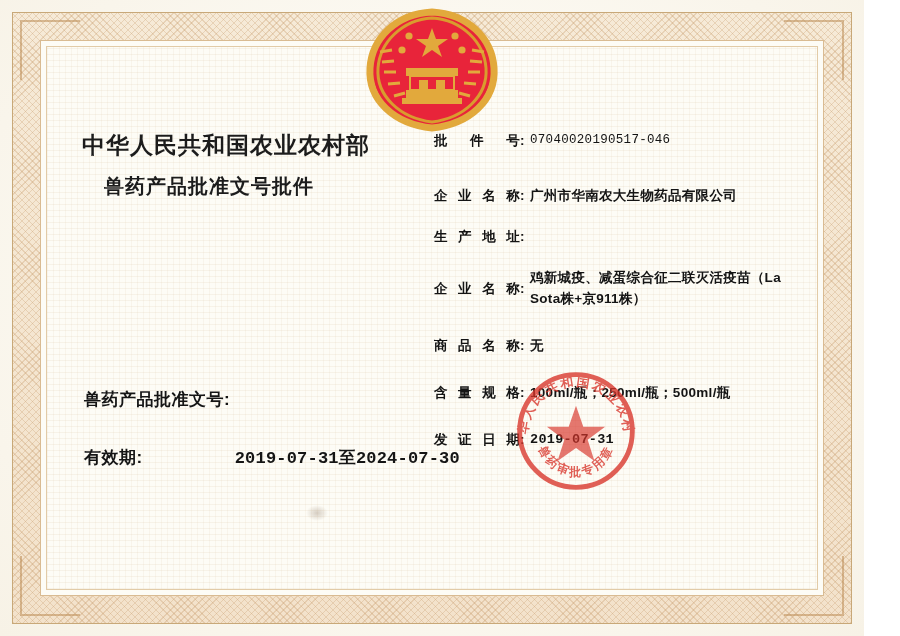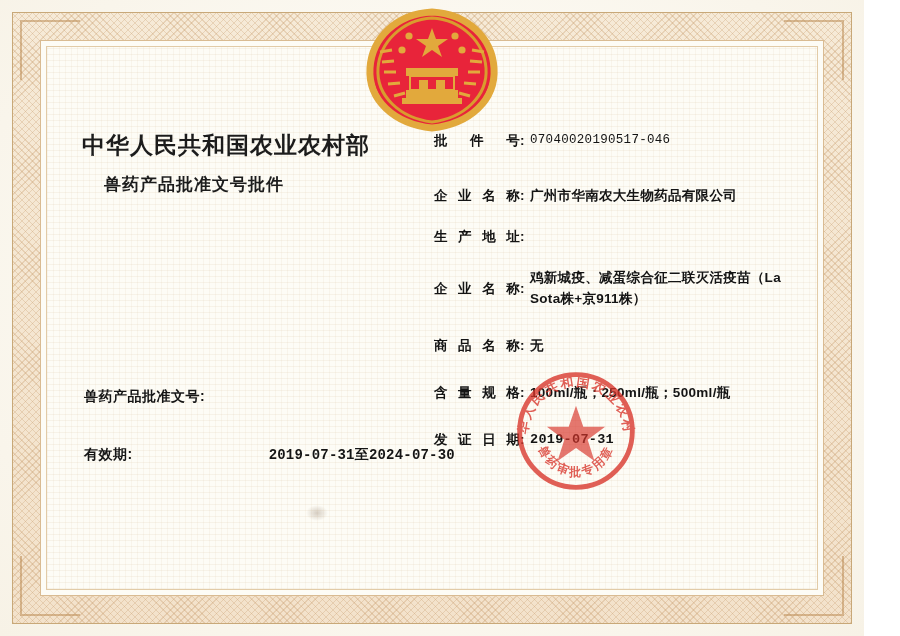--- a/index.html
+++ b/index.html
@@ -99,21 +99,21 @@
   }
 
   .ministry {
     font-size: 23px;
     font-weight: bold;
     color: #1c1c1c;
     letter-spacing: 1px;
     margin: 0 0 12px 12px;
   }
   .subtitle {
-    font-size: 17px;
+    font-size: 20px;
     font-weight: bold;
     color: #1c1c1c;
     letter-spacing: 1px;
     margin: 0 0 12px 34px;
   }
 
   .body-text {
     margin: 44px 0 0 0;
     font-size: 15.5px;
     font-weight: bold;
@@ -121,34 +121,34 @@
     color: #151515;
     text-indent: 32px;
     letter-spacing: .5px;
   }
 
   .left-field {
     position: absolute;
     left: 0;
     display: flex;
     align-items: baseline;
-    font-size: 14px;
+    font-size: 17px;
     color: #151515;
     font-weight: bold;
     letter-spacing: .5px;
   }
   .left-field .lbl { white-space: nowrap; }
   .left-field .val {
     margin-left: 30px;
     font-weight: bold;
     letter-spacing: .2px;
   }
   .left-field.approval { top: 258px; left: 14px; }
   .left-field.validity { top: 316px; left: 14px; gap: 40px; }
-  .left-field.validity .val { margin-left: 96px; }
+  .left-field.validity .val { margin-left: 52px; }
 
   
   .r-row {
     display: flex;
     align-items: center;
     margin-bottom: 13px;
     font-size: 13.5px;
     color: #141414;
     letter-spacing: .3px;
   }

